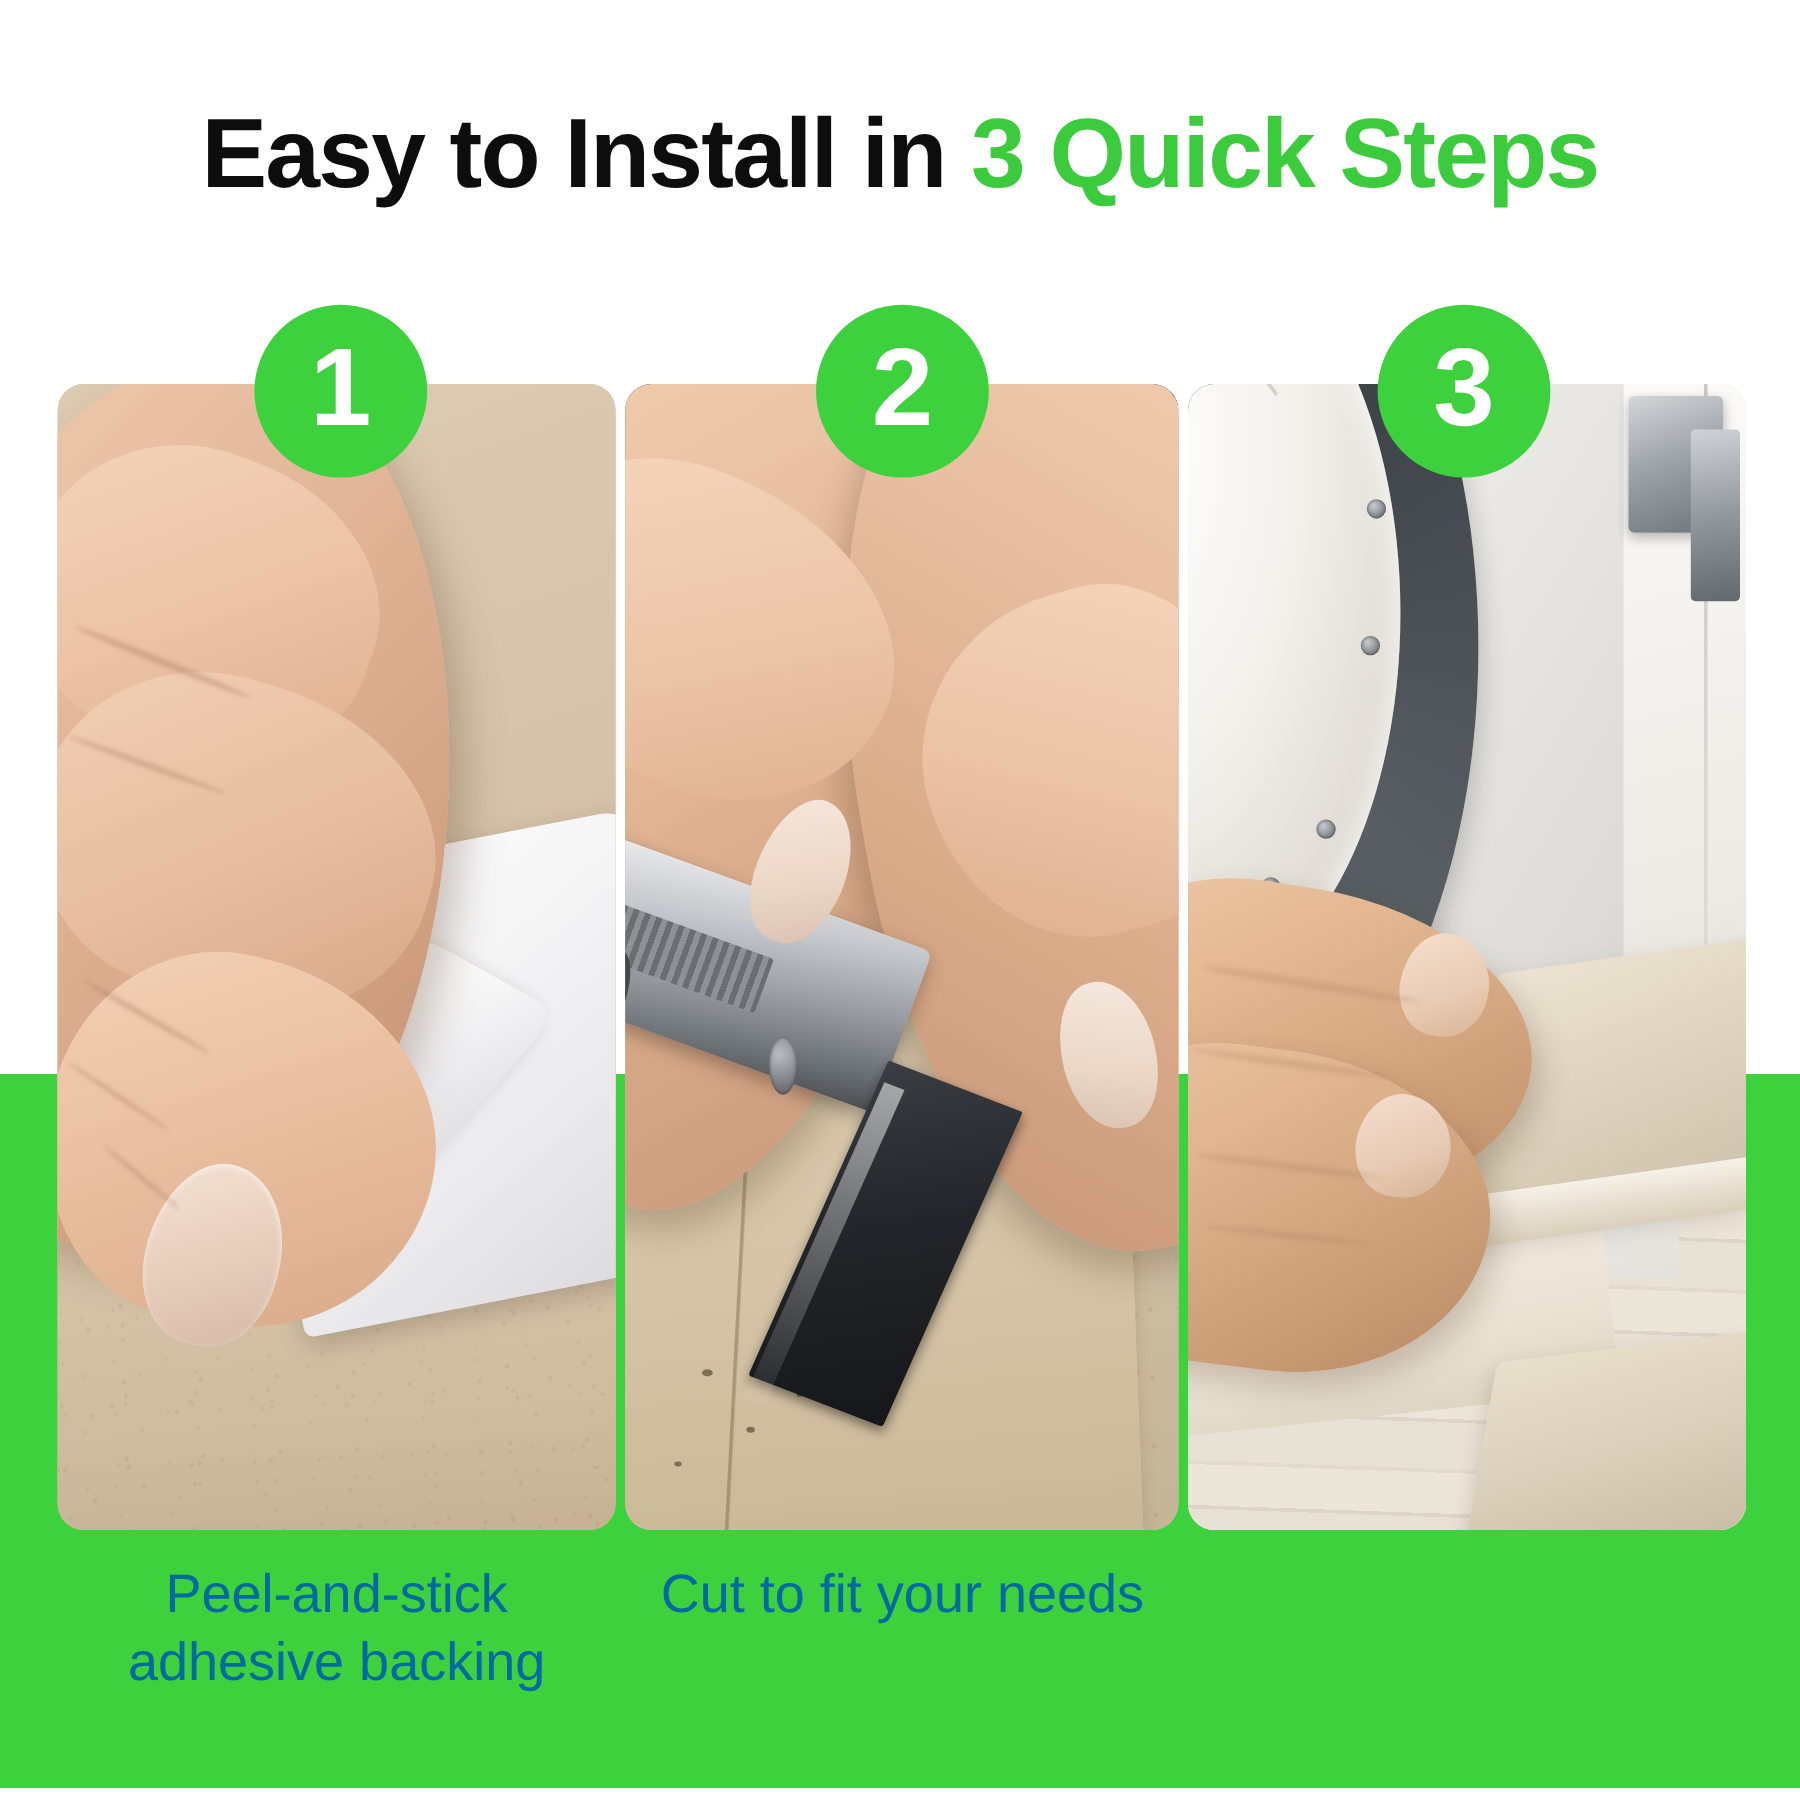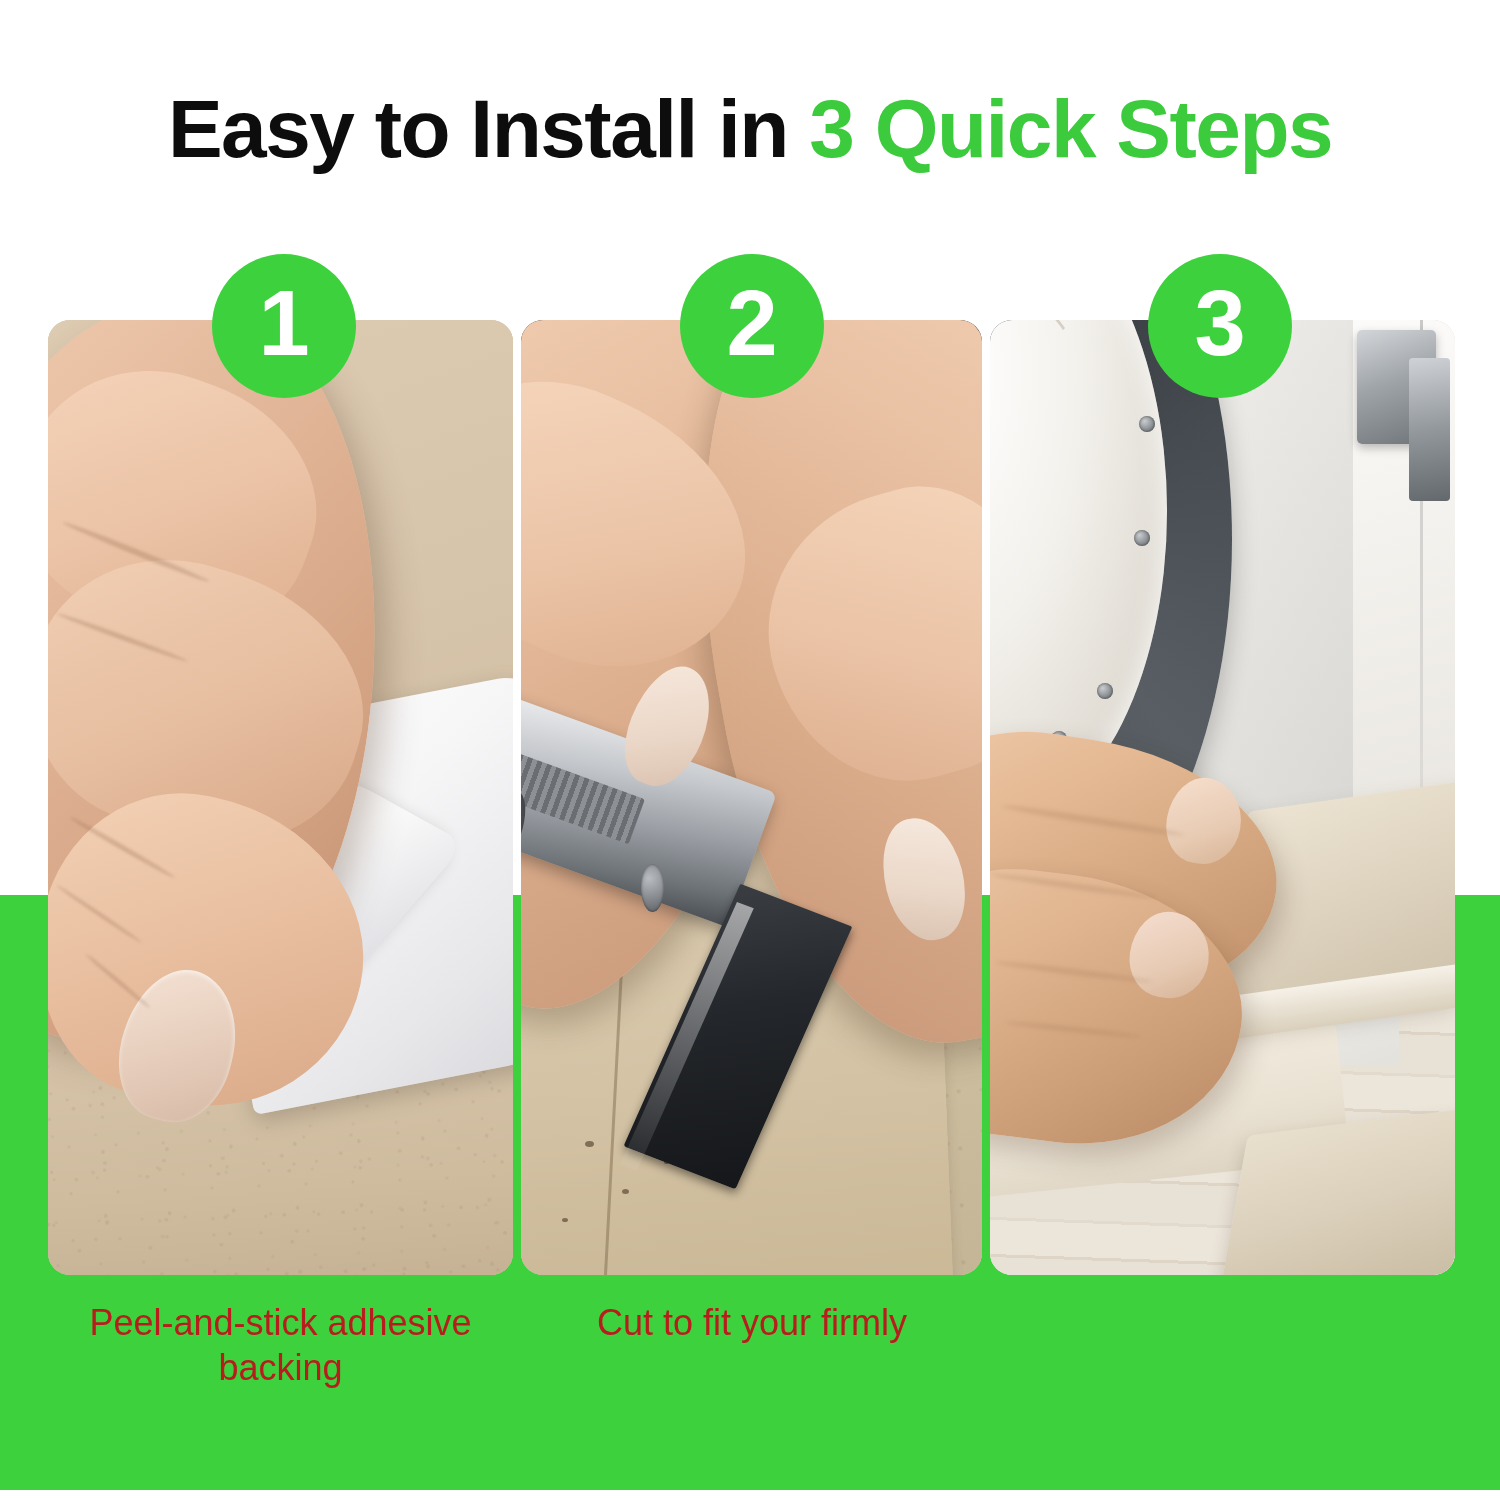--- a/index.html
+++ b/index.html
@@ -70,22 +70,22 @@
   
   .captions {
     position:absolute; left:48px; top:1300px;
     width:1407px; height:160px;
     display:flex; gap:8px;
     z-index:15;
   }
   .caption {
     width:465px;
     text-align:center;
-    color:#b91c1c;
-    font-size:36px;
+    color:#0369a1;
+    font-size:45px;
     line-height:1.26;
     padding:0 22px;
   }
   .caption.mid { width:462px; }
 
   
   .p1-bg {
     position:absolute; inset:0;
     background:
       linear-gradient(175deg,#d9c7ae 0%,#d3c0a6 40%,#cdb99f 100%);
@@ -571,16 +571,16 @@
   </div>
   <div class="badge badge-2">
     <span>2</span>
   </div>
   <div class="badge badge-3">
     <span>3</span>
   </div>
 
   <div class="captions">
     <div class="caption">Peel-and-stick adhesive backing</div>
-    <div class="caption mid">Cut to fit your firmly</div>
+    <div class="caption mid">Cut to fit your needs</div>
   </div>
 
 </div>
 
 </body></html>

